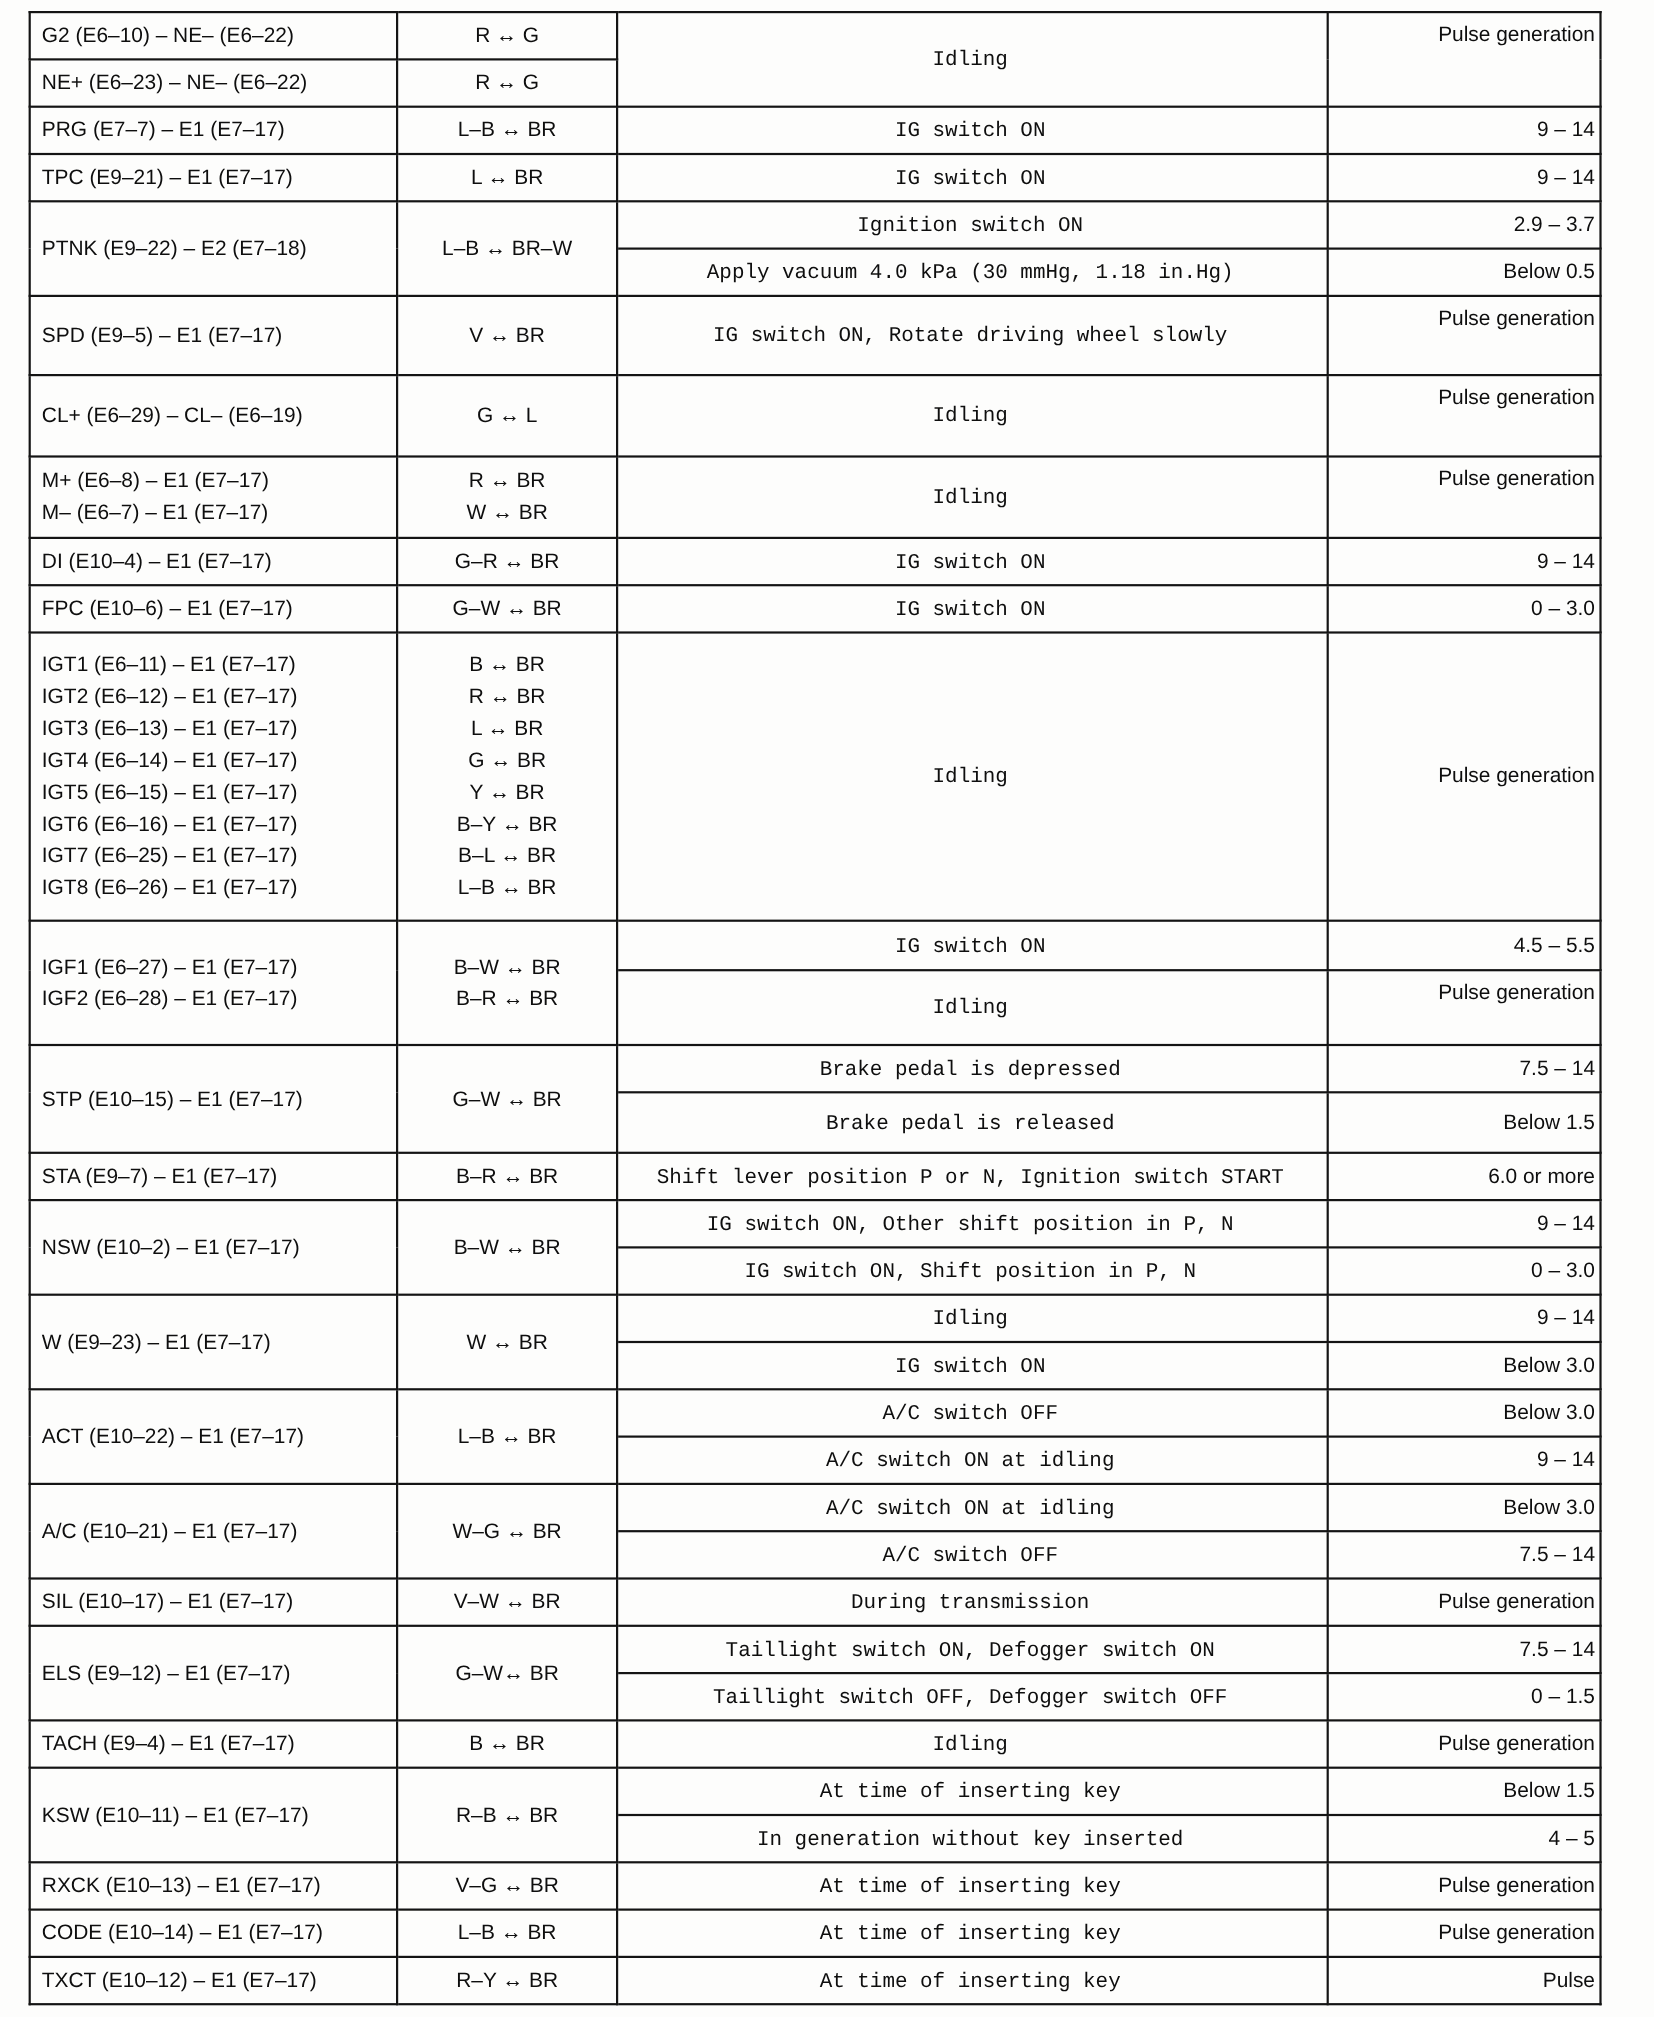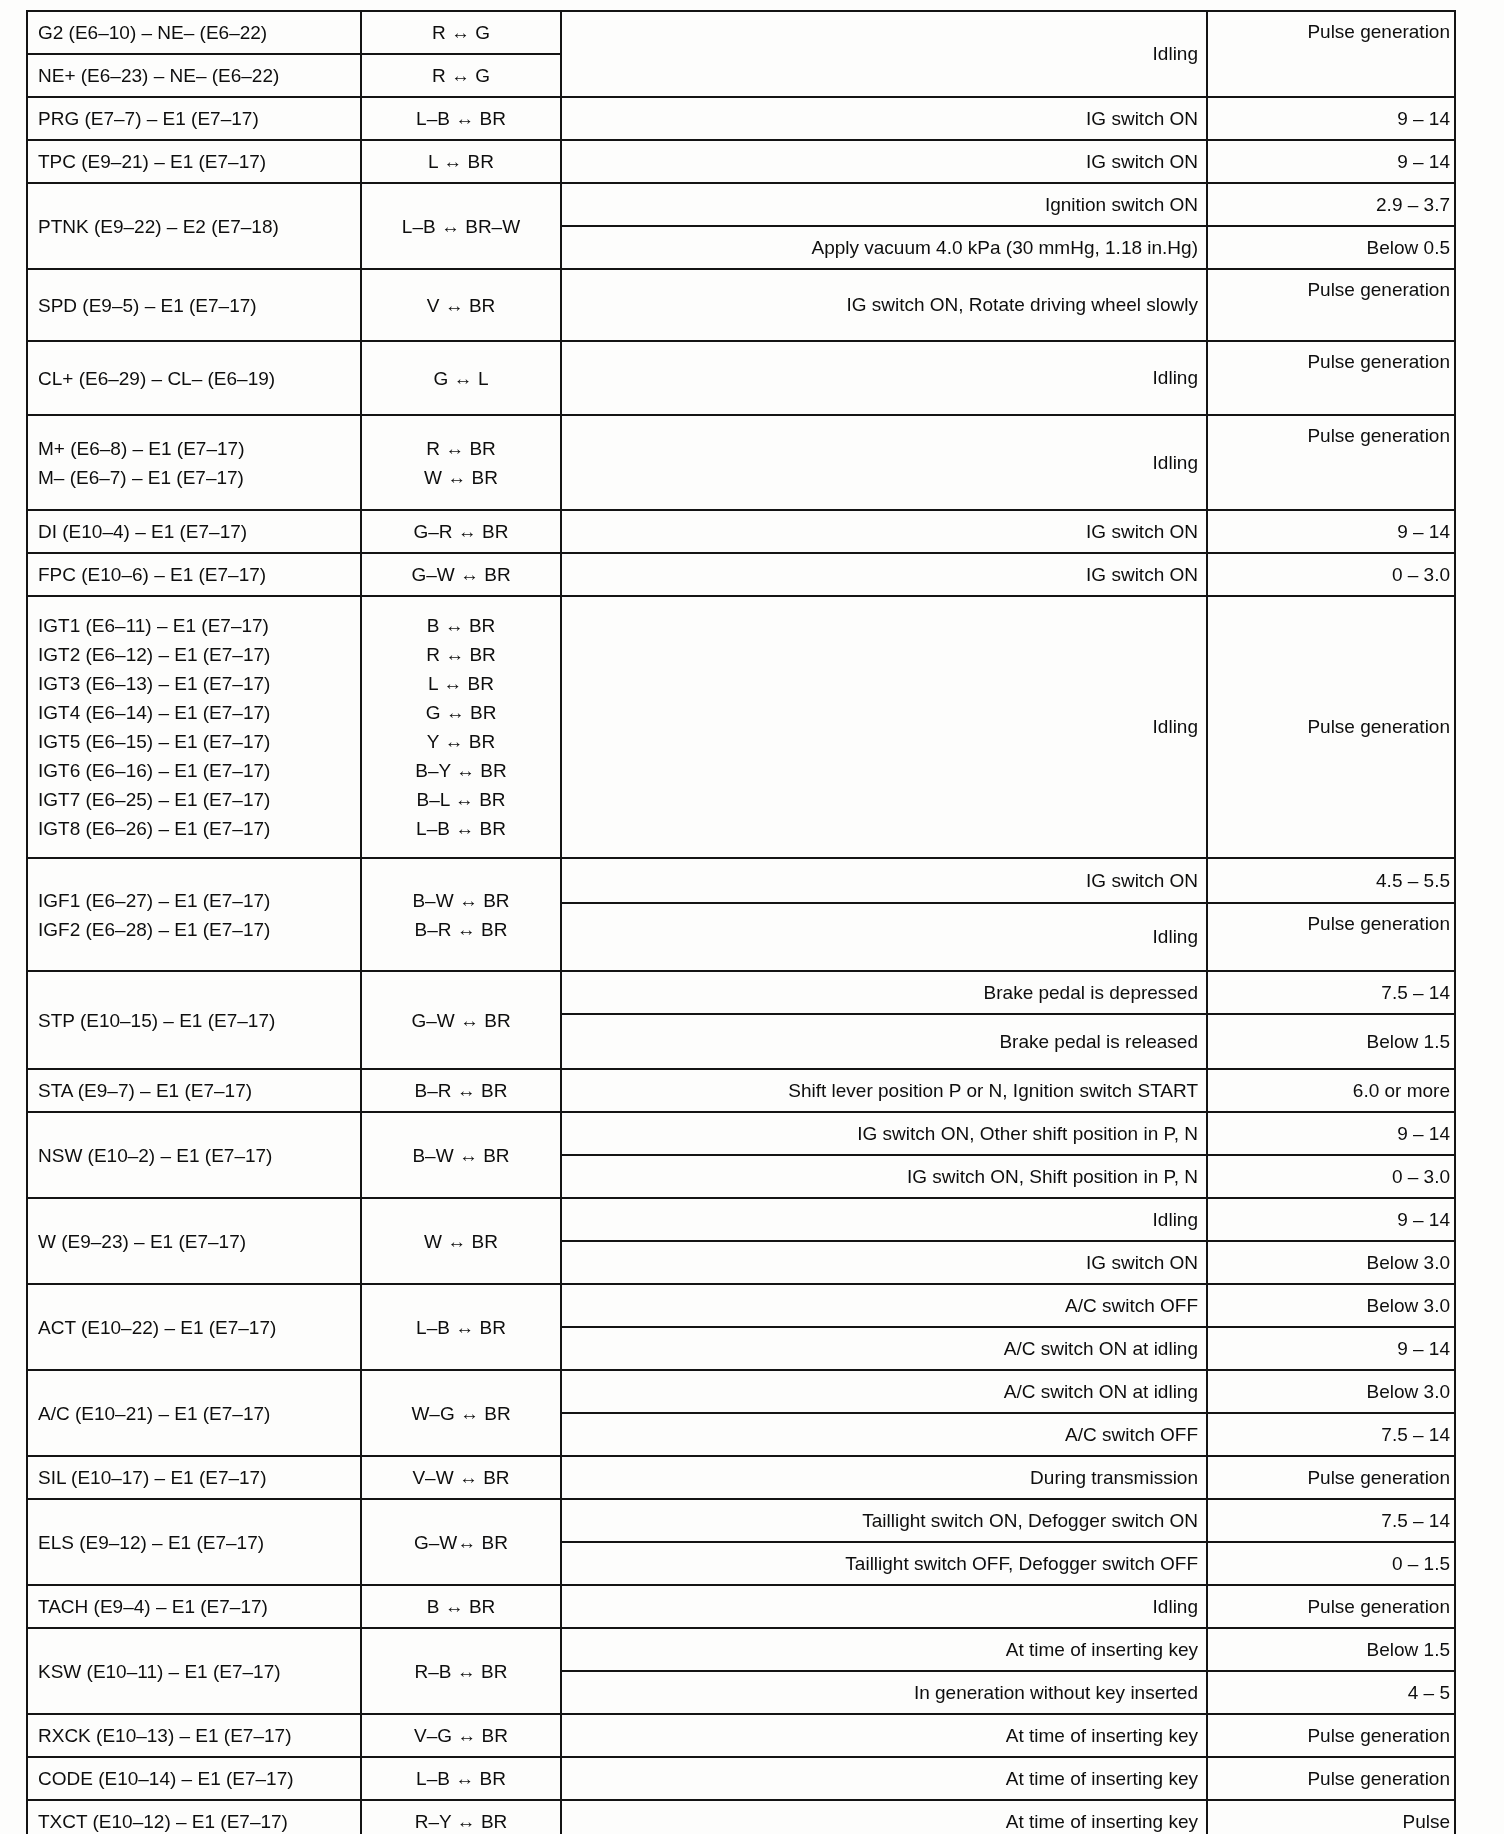--- a/index.html
+++ b/index.html
@@ -23,21 +23,21 @@
   col.c4 { width: 248px; }
   td {
     border: 2px solid #141414;
     font-size: 19px;
     vertical-align: middle;
     overflow: hidden;
     padding: 2px 4px;
   }
   td.t { text-align: left; padding-left: 10px; padding-right: 6px; }
   td.w { text-align: center; }
-  td.c { text-align: right; padding-right: 8px; }
+  td.c { text-align: center; padding-right: 8px; font-family: Liberation Mono, monospace; }
   td.v { text-align: right; }
   td.vtop { vertical-align: top; padding-top: 9px; }
   .ln { line-height: 29px; white-space: nowrap; }
 </style>
 </head>
 <body>
 
 <div class="page">
   <table class="voltage">
     <colgroup>
@@ -112,21 +112,21 @@
         <tr style="height: 74px; margin-top: 19px;">
           <td class="t">
             <div class="ln">CL+ (E6–29) – CL– (E6–19)</div>
           </td>
           <td class="w">
             <div class="ln">G ↔ L</div>
           </td>
           <td class="c">Idling</td>
           <td class="v vtop">Pulse generation</td>
         </tr>
-        <tr style="height: 95px;">
+        <tr style="height: 74px;">
           <td class="t">
             <div class="ln">M+ (E6–8) – E1 (E7–17)</div>
             <div class="ln">M– (E6–7) – E1 (E7–17)</div>
           </td>
           <td class="w">
             <div class="ln">R ↔ BR</div>
             <div class="ln">W ↔ BR</div>
           </td>
           <td class="c">Idling</td>
           <td class="v vtop">Pulse generation</td>

